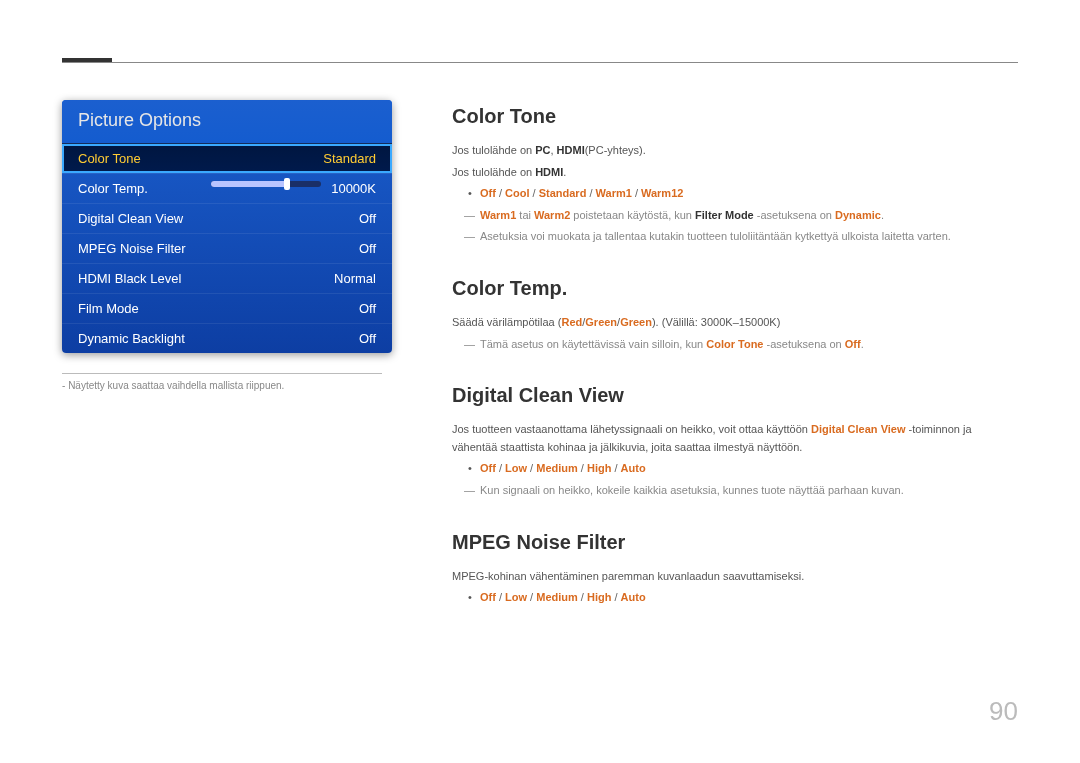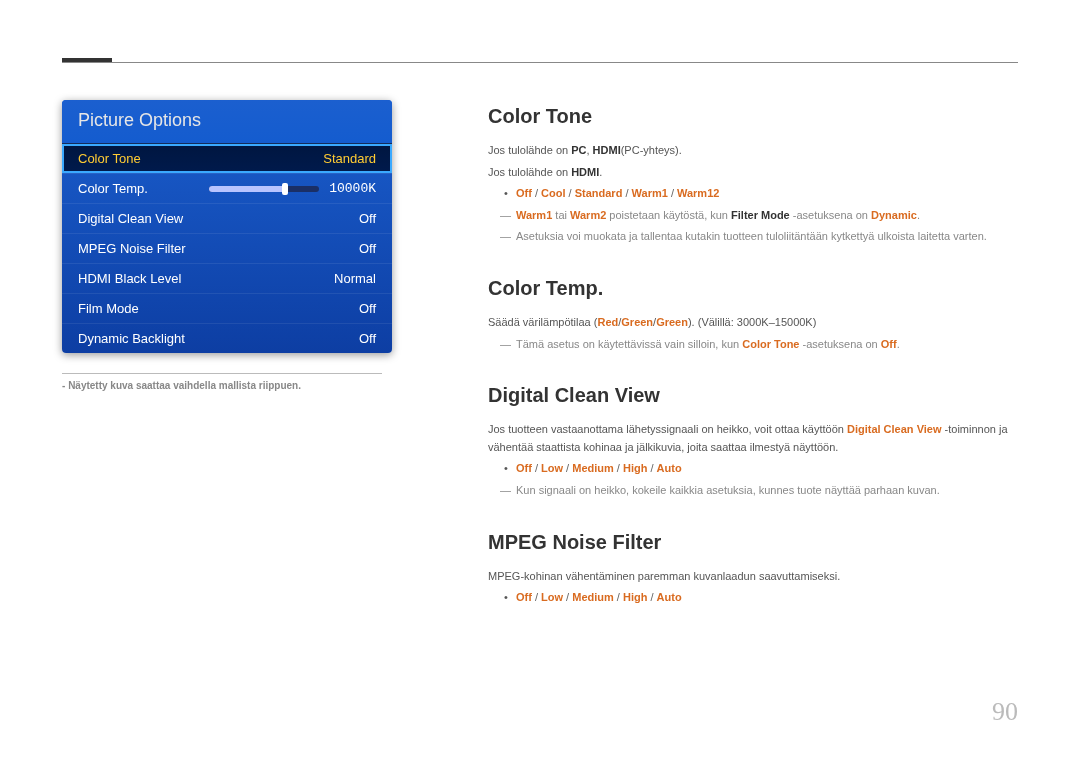--- a/index.html
+++ b/index.html
@@ -26,21 +26,21 @@
     height: 4px;
     background: #333;
   }
   .page {
     position: absolute;
     top: 100px;
     left: 62px;
     right: 62px;
     bottom: 60px;
     display: flex;
-    gap: 96px;
+    gap: 60px;
   }
   .left-col { width: 330px; flex-shrink: 0; }
   .right-col { flex: 1; font-size: 12px; line-height: 1.6; }
 
   
   .osd {
     border-radius: 4px;
     overflow: hidden;
     box-shadow: 0 2px 8px rgba(0,0,0,0.4);
     background: linear-gradient(to bottom, #1b5fcf 0%, #0d3ea3 100%);
@@ -96,21 +96,20 @@
   }
   .footnote-rule {
     margin-top: 20px;
     border-top: 1px solid #bbb;
     width: 320px;
   }
   .footnote {
     font-size: 10px;
     color: #888;
     margin-top: 6px;
-    font-weight: bold;
   }
 
   
   h2.section {
     font-size: 20px;
     font-weight: 700;
     color: #333;
     margin-bottom: 10px;
     margin-top: 0;
   }
@@ -145,41 +144,40 @@
   .b { font-weight: 700; color: #333; }
   .acc { color: #d96b20; font-weight: 700; }
   .sep { color: #666; }
   .page-num {
     position: absolute;
     bottom: 36px;
     right: 62px;
     font-size: 26px;
     color: #bbb;
     font-weight: 300;
-    font-family: Liberation Serif, serif;
   }
 </style>
 </head>
 <body>
 
 <div class="header-rule"></div>
 <div class="header-accent"></div>
 
 <div class="page">
   <div class="left-col">
     <div class="osd">
       <div class="osd-title">Picture Options</div>
 
       <div class="osd-row sel">
         <span class="label">Color Tone</span>
         <span class="value">Standard</span>
       </div>
       <div class="osd-row">
         <span class="label">Color Temp.</span>
-        <span style="display:flex;align-items:center;font-family:Liberation Mono, monospace;">
+        <span style="display:flex;align-items:flex-start;">
           <span class="slider"></span>
           <span class="value">10000K</span>
         </span>
       </div>
       <div class="osd-row">
         <span class="label">Digital Clean View</span>
         <span class="value">Off</span>
       </div>
       <div class="osd-row">
         <span class="label">MPEG Noise Filter</span>

